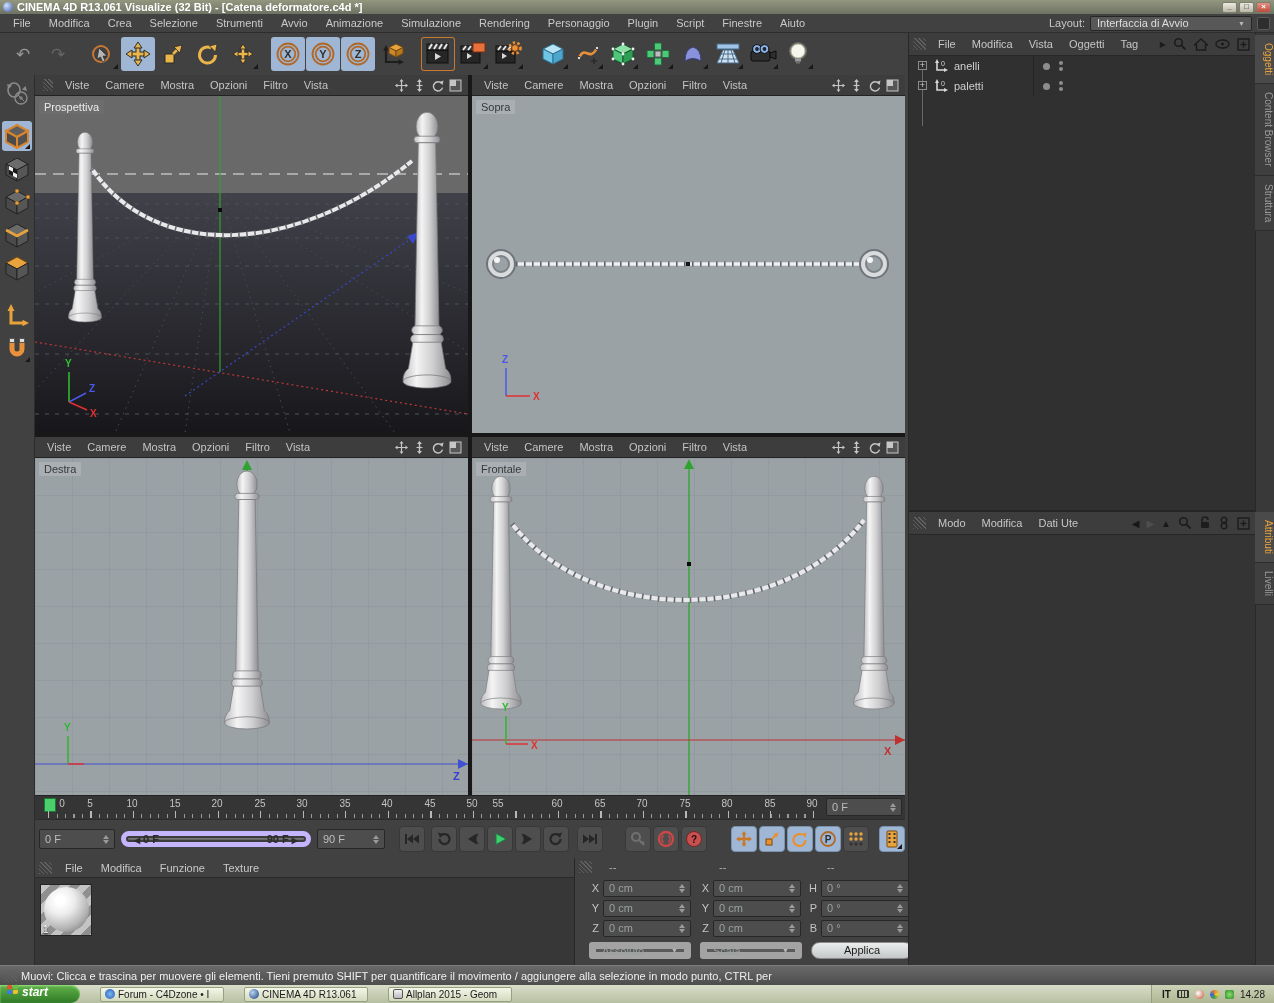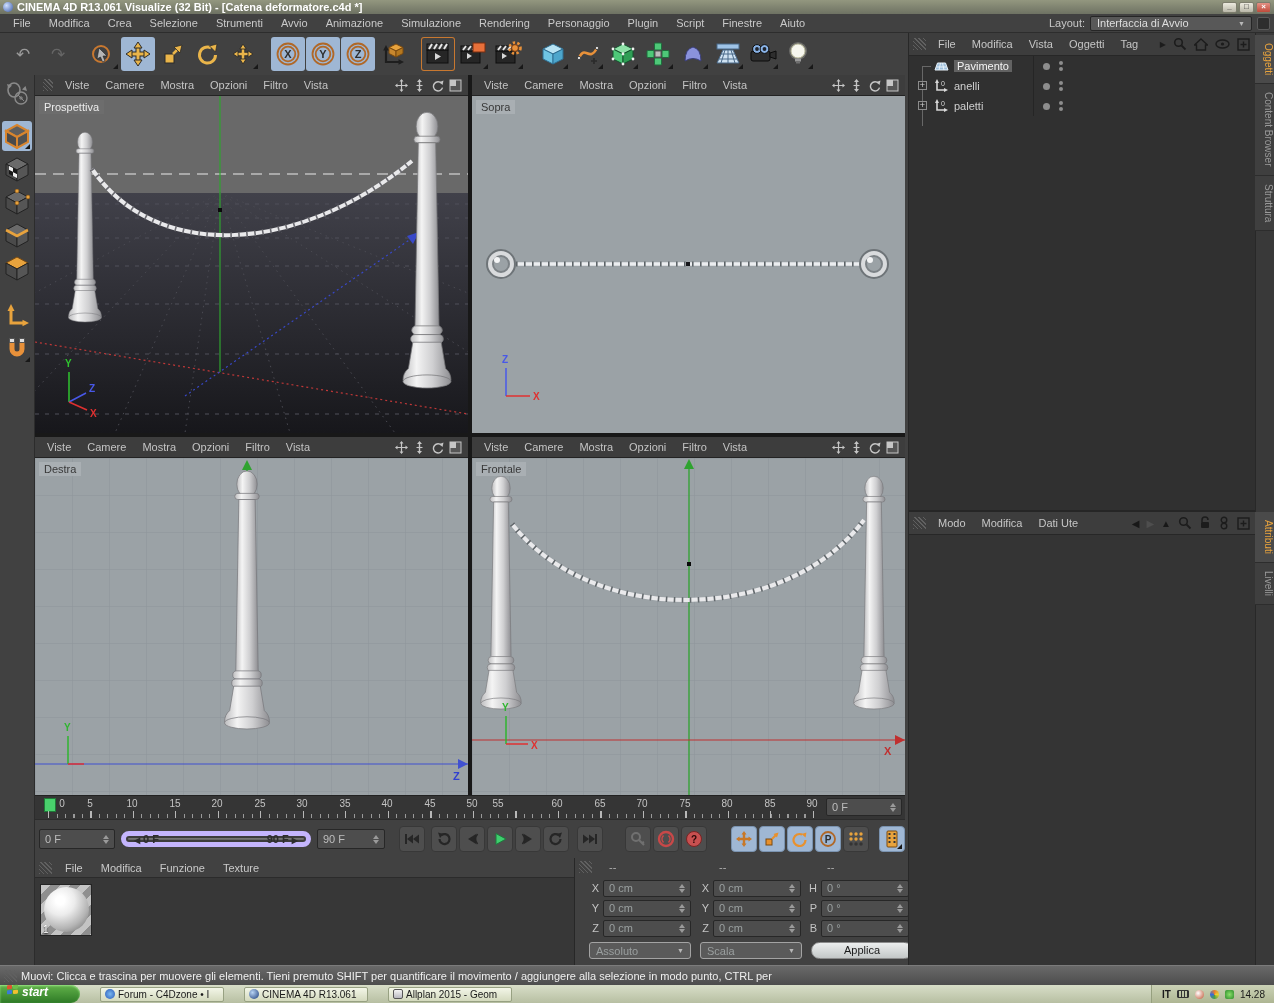--- a/index.html
+++ b/index.html
@@ -74,21 +74,21 @@
 .msphere{position:absolute;left:3px;top:2px;width:45px;height:45px;border-radius:50%;background:radial-gradient(circle at 36% 30%,#ffffff 0 10%,#ececec 34%,#b4b4b4 66%,#858585 85%,#777)}
 .mlabel{position:absolute;left:2px;bottom:0;color:#fff;font-size:10px;text-shadow:0 1px 2px #000}
 .coordmgr{left:575px;top:858px;width:333px;height:107px;background:#414141}
 .cmhead{display:flex;height:18px;align-items:center;color:#b0b0b0}
 .cmhead .hd{position:absolute;color:#b0b0b0}
 .cmcol{position:absolute;top:20px;width:102px}
 .cmrow{display:flex;align-items:center;height:20px}
 .cmrow .lab{width:10px;text-align:right;margin-right:4px;color:#c4c4c4}
 .cmrow .fld{flex:1;height:17px;color:#9aa0a0}
 .cmfoot{position:absolute;top:84px;left:14px;display:flex;gap:9px}
-.ddd{width:102px;height:17px;background:#5a5a5a;border:1px solid #a3a3a3;border-radius:3px;color:#9a9f9f;display:flex;align-items:center;justify-content:space-between;padding:0 6px}
+.ddd{width:102px;height:17px;background:#5a5a5a;border:7px solid #a3a3a3;border-radius:3px;color:#9a9f9f;display:flex;align-items:center;justify-content:space-between;padding:0 6px}
 .applybtn{width:102px;height:17px;background:linear-gradient(#eceeee,#c3c7c7);border:1px solid #8c8c8c;border-radius:9px;color:#1a1a1a;text-align:center;line-height:15px}
 
 .rightpanel{left:908px;top:33px;width:366px;height:932px;background:#383838;border-left:1px solid #282828}
 .rp-content{position:absolute;left:0;top:0;right:19px;bottom:0}
 .om-h,.am-h{height:23px;background:#3d3d3d;border-bottom:1px solid #272727;display:flex;align-items:center}
 .om-h .mi,.am-h .mi{padding:0 8px;color:#c6c6c6}
 .hicons{margin-left:auto;display:flex;gap:7px;align-items:center;padding-right:5px}
 .om-list{position:absolute;top:23px;left:0;right:0;height:454px;background:#303030}
 .om-list::before{content:'';position:absolute;left:13px;top:10px;height:60px;border-left:1px solid #676767}
 .om-row{height:20px;position:relative;display:flex;align-items:center}
@@ -1066,37 +1066,20 @@
             <ellipse cx="7.5" cy="5" rx="6.5" ry="4" fill="none" stroke="#1c1c1c" stroke-width="1.4"></ellipse>
             <circle cx="7.5" cy="5" r="1.6" fill="#1c1c1c"></circle>
           </svg>
         <svg width="13" height="13">
             <rect x="1" y="1" width="11" height="11" fill="none" stroke="#1c1c1c" stroke-width="1.4"></rect>
             <path d="M6.5 3.5v6M3.5 6.5h6" stroke="#1c1c1c" stroke-width="1.4"></path>
           </svg>
       </span>
     </div>
     <div class="om-list">
-      <div class="om-row">
-        <span class="stub"></span>
-        <span class="objwrap">
-          <svg width="17" height="14">
-              <polygon points="2,11 15,11 12.5,4 4.5,4" fill="#9fc0dc" stroke="#e8f2fa"></polygon>
-              <path d="M6,11 L7.5,4 M11,11 L9.5,4 M3.5,8 h10" stroke="#e8f2fa" stroke-width="1" fill="none"></path>
-            </svg>
-          <span class="obj-label sel">Pavimento</span>
-        </span>
-        <span class="om-dots">
-            <span class="bdot"></span>
-            <span class="minis">
-              <i></i>
-              <i></i>
-            </span>
-          </span>
-      </div>
       <div class="om-row">
         <span class="xbox">+</span>
         <span class="objwrap">
           <svg width="17" height="14">
               <path d="M4 2 V11 H13" fill="none" stroke="#d8d8d8" stroke-width="1.6"></path>
               <polygon points="4,0 2,4 6,4" fill="#d8d8d8"></polygon>
               <polygon points="15,11 11,9 11,13" fill="#d8d8d8"></polygon>
               <text x="8" y="7" font-size="7" fill="#d8d8d8">0</text>
             </svg>
           <span class="obj-label">anelli</span>

